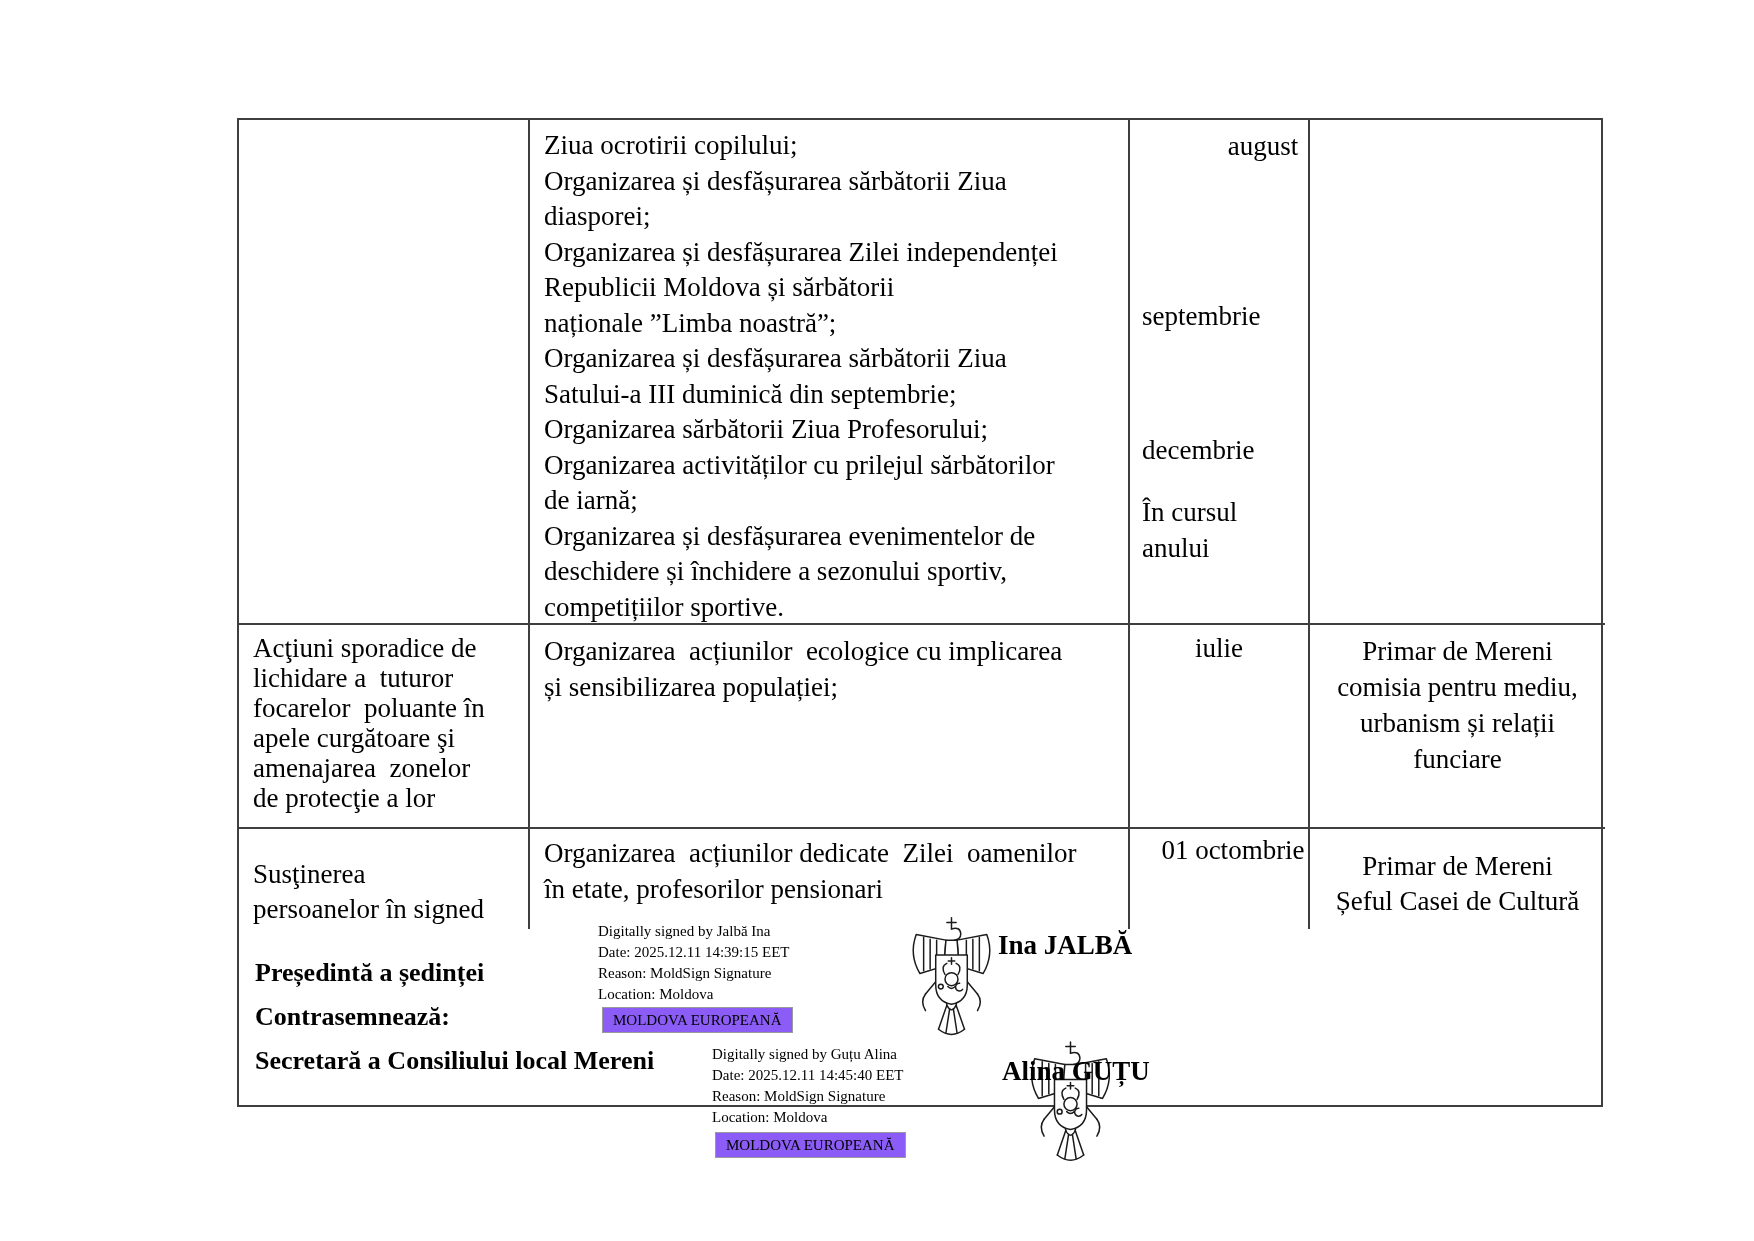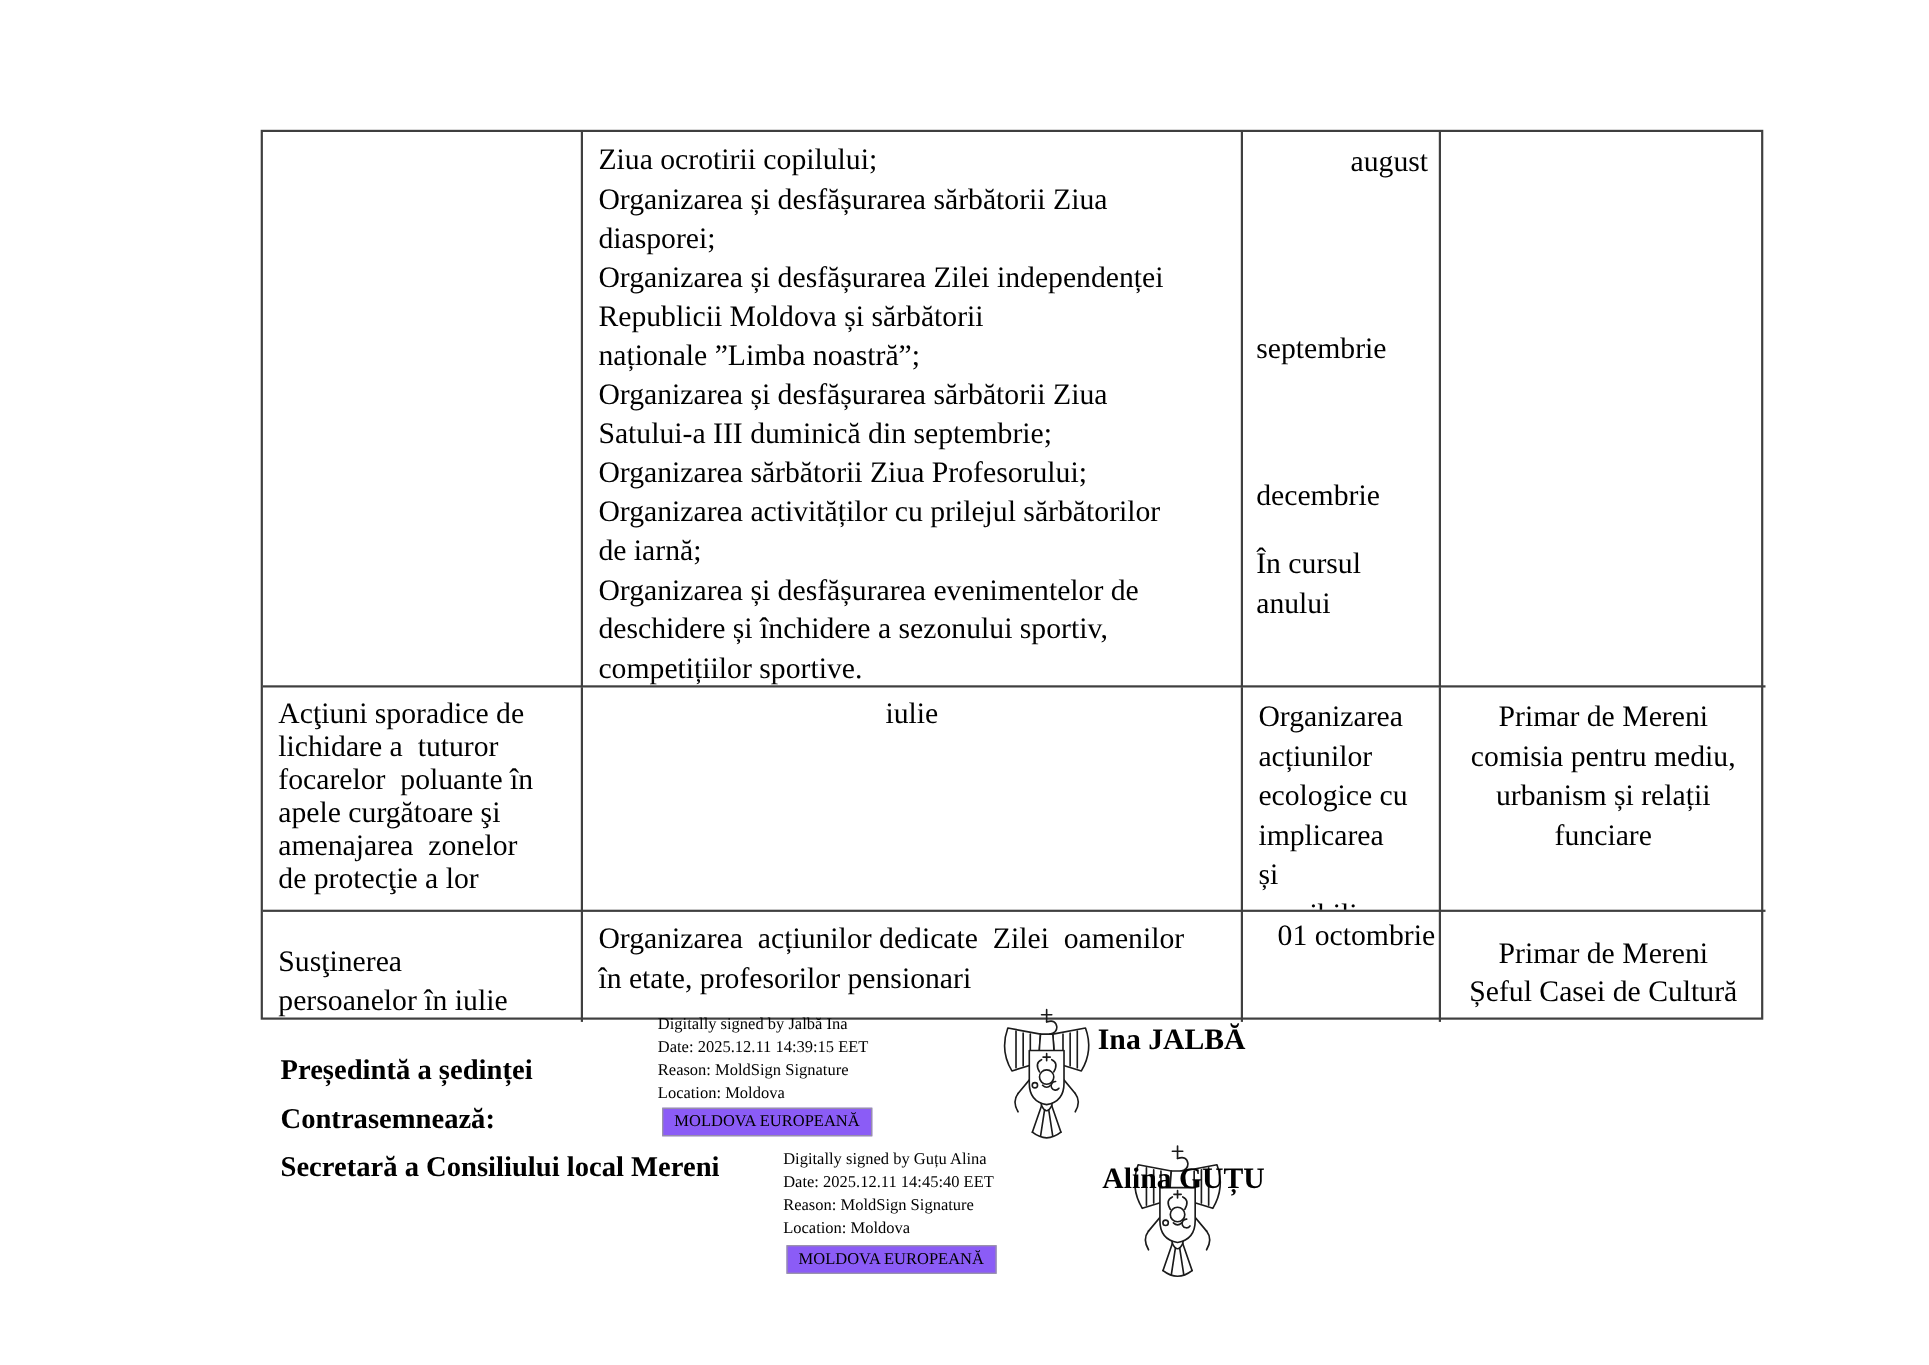--- a/index.html
+++ b/index.html
@@ -1,19 +1,19 @@
 <!DOCTYPE html>
 <html><head>
 <meta charset="utf-8">
 <style>
   html,body{margin:0;padding:0;background:#fff;}
   .page{position:relative;width:1754px;height:1241px;background:#ffffff;overflow:hidden;
         font-family:"Liberation Serif", serif;color:#000;}
   
-  .doc-table{position:absolute;left:237px;top:118px;width:1366px;height:809px;
+  .doc-table{position:absolute;left:237px;top:118px;width:1366px;height:989px;
              display:grid;grid-template-columns:291px 600px 180px 295px;
              grid-template-rows:505px 204px 100px;
              border:2px solid #3f3f3f;box-sizing:border-box;font-size:27px;}
   .cell{box-sizing:border-box;border-right:2px solid #3f3f3f;border-bottom:2px solid #3f3f3f;
         position:relative;white-space:pre-wrap;overflow:hidden;}
   .cell.last-col{border-right:none;}
   .cell.last-row{border-bottom:none;}
   .r1-actions{padding:8px 10px 0 14px;line-height:35.5px;}
   .r1-period{overflow:visible;}
   .month{position:absolute;left:0;width:100%;box-sizing:border-box;padding-left:12px;line-height:36px;}
@@ -105,30 +105,30 @@
 anului</span>
     </div>
     <div class="cell last-col"></div>
 
     <div class="cell r2-activity">Acţiuni sporadice de
 lichidare a  tuturor
 focarelor  poluante în
 apele curgătoare şi
 amenajarea  zonelor
 de protecţie a lor</div>
-    <div class="cell r2-period">iulie</div>
     <div class="cell r2-actions">Organizarea  acțiunilor  ecologice cu implicarea
 și sensibilizarea populației;</div>
+    <div class="cell r2-period">iulie</div>
     <div class="cell last-col r2-resp">Primar de Mereni
 comisia pentru mediu,
 urbanism și relații
 funciare</div>
 
     <div class="cell last-row r3-activity">Susţinerea
-persoanelor în iulie</div>
+persoanelor în signed</div>
     <div class="cell last-row r3-actions">Organizarea  acțiunilor dedicate  Zilei  oamenilor
 în etate, profesorilor pensionari</div>
     <div class="cell last-row r3-period">01 octombrie</div>
     <div class="cell last-col last-row r3-resp">Primar de Mereni
 Șeful Casei de Cultură</div>
   </div>
 
   <div class="sig-label lbl-president">Președintă a ședinței</div>
   <div class="sig-label lbl-countersign">Contrasemnează:</div>
   <div class="sig-label lbl-secretary">Secretară a Consiliului local Mereni</div>

